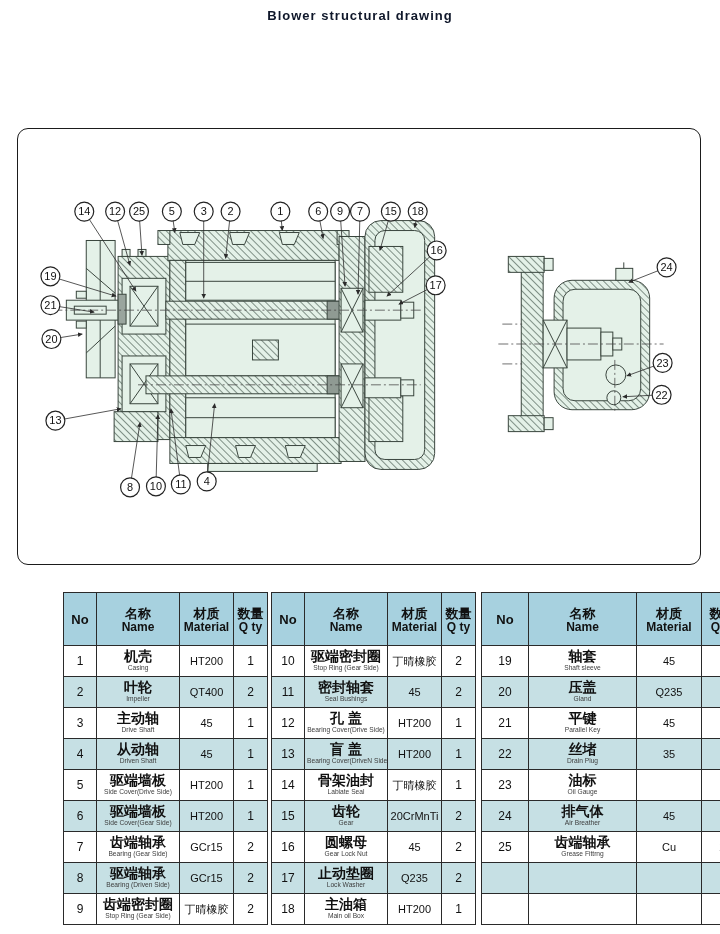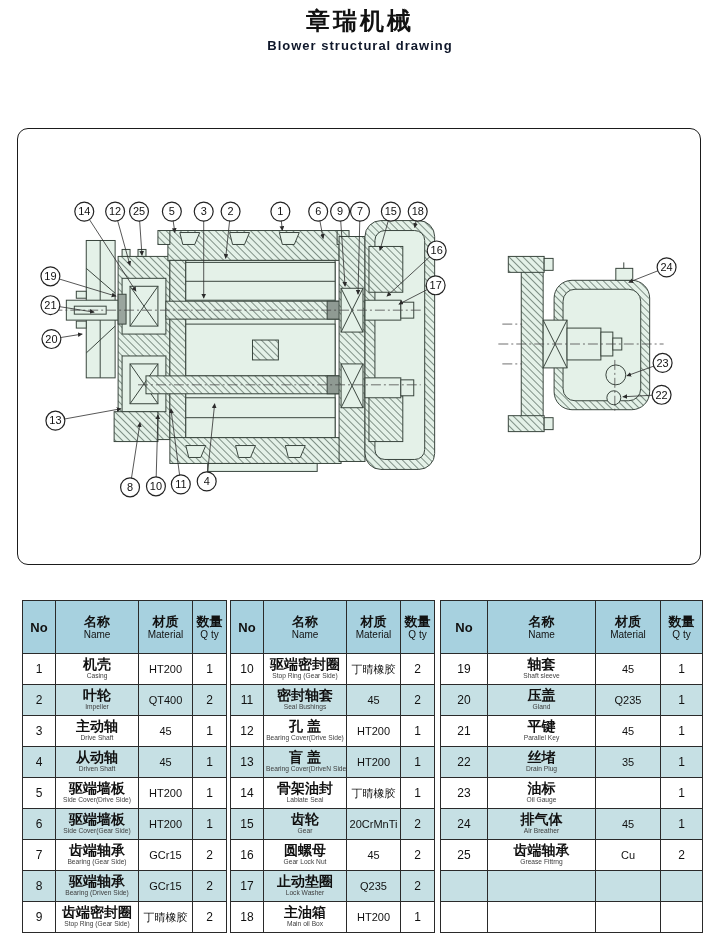--- a/index.html
+++ b/index.html
@@ -13,45 +13,44 @@
 
   
   .diagram-box{
     position:absolute;left:17px;top:128px;width:684px;height:437px;
     border:1.6px solid #1b1b1b;border-radius:11px;background:#fff;box-sizing:border-box;
   }
   .diagram-box svg{display:block;width:100%;height:100%;}
 
   
   .tables-wrap{position:absolute;top:588px;left:0;width:720px;height:322px;}
-  table.parts{border-collapse:collapse;table-layout:fixed;position:absolute;top:12px;}
+  table.parts{border-collapse:collapse;table-layout:fixed;position:absolute;top:4px;margin-left:41px;}
   table.parts th,table.parts td{
     border:1.2px solid #2a2a2a;padding:0;text-align:center;vertical-align:middle;
     overflow:hidden;
   }
   table.parts{border:1.5px solid #1a1a1a;}
   table.parts thead th{background:#a7d1df;height:52px;}
   table.parts tbody td{height:30px;background:#fff;}
   table.parts tbody tr:nth-child(even) td{background:#c6e0e4;}
   .t-left{left:22px;width:204px;}
   .t-mid{left:230px;width:204px;}
   .t-right{left:440px;width:262px;}
   .hd-cn{font-size:13px;font-weight:bold;line-height:15px;}
-  .hd-en{font-size:10px;font-weight:normal;line-height:12px;}
+  .hd-en{font-size:12px;font-weight:bold;line-height:12px;}
   .cell-cn{font-size:14px;font-weight:bold;line-height:13px;white-space:nowrap;}
   .cell-en{font-size:7px;line-height:9px;color:#3c3c3c;white-space:nowrap;transform:scale(0.95);}
   .cell-no{font-size:12px;}
   .cell-mat{font-size:11px;white-space:nowrap;}
   .cell-qty{font-size:12px;}
 </style>
 </head>
 <body>
 
 <div class="titles">
-  <div class="title-cn">章瑞机械</div>
   <div class="title-en">Blower structural drawing</div>
 </div>
 
 <div class="diagram-box">
 <svg viewBox="0 0 684 437">
   <defs>
     <pattern id="hatch" patternUnits="userSpaceOnUse" width="5" height="5" patternTransform="rotate(45)">
       <rect width="5" height="5" fill="#e4f1e8"></rect>
       <line x1="0" y1="2.5" x2="5" y2="2.5" stroke="#74857b" stroke-width="0.9"></line>
     </pattern>

